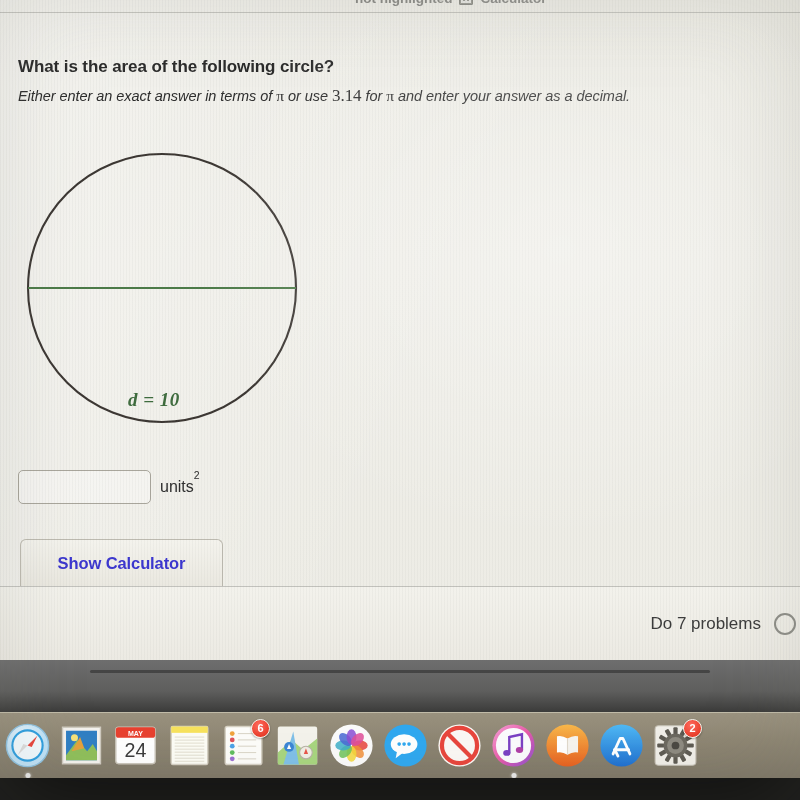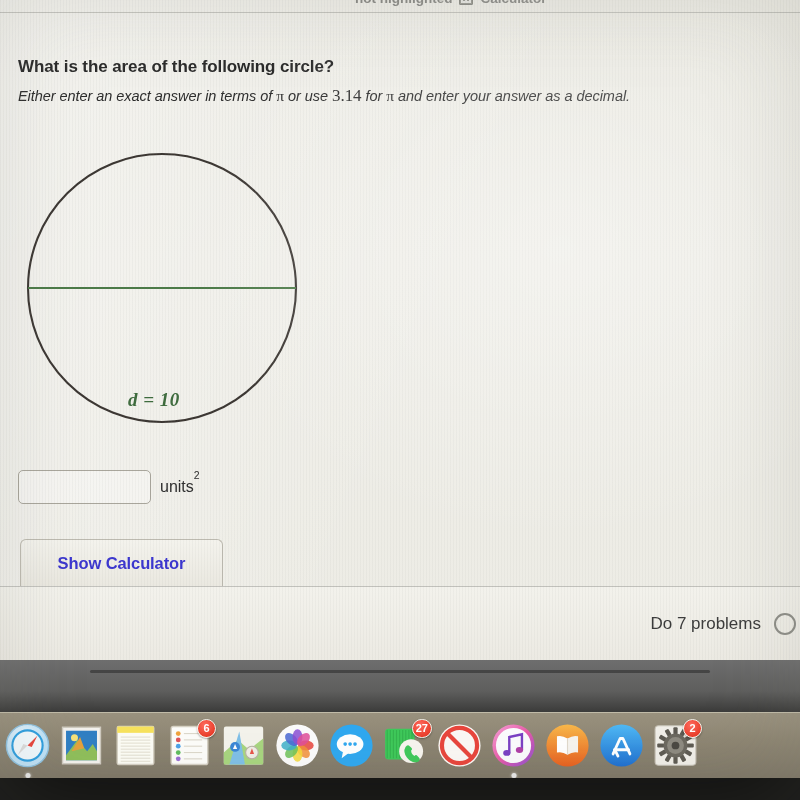--- a/index.html
+++ b/index.html
@@ -275,20 +275,28 @@
       </div>
       <div class="dock-item" title="Mail">
         <div class="ic"><svg viewBox="0 0 64 64" width="45" height="45">
         <rect x="5" y="6" width="54" height="52" fill="#f4f2ee" stroke="#cfcabf" stroke-width="2"></rect>
         <rect x="10" y="11" width="44" height="42" fill="#2f7fc4"></rect>
         <path d="M10 46 L26 24 L40 40 L48 30 L54 40 L54 53 L10 53 Z" fill="#8fbf5a"></path>
         <circle cx="22" cy="21" r="5" fill="#f7e37a"></circle>
         <path d="M18 40 L30 20 L36 36 Z" fill="#e6a23c"></path>
           </svg></div>
       </div>
+      <div class="dock-item" title="Calendar">
+        <div class="ic"><svg viewBox="0 0 64 64" width="45" height="45">
+        <rect x="4" y="6" width="56" height="52" rx="4" fill="#ffffff" stroke="#cbc6bb" stroke-width="2"></rect>
+        <rect x="4" y="6" width="56" height="15" rx="4" fill="#e8402f"></rect>
+        <text x="32" y="18" font-family="Liberation Sans" font-size="10" font-weight="700" fill="#ffffff" text-anchor="middle">MAY</text>
+        <text x="32" y="49" font-family="Liberation Sans" font-size="28" fill="#3a3a3a" text-anchor="middle">24</text>
+          </svg></div>
+      </div>
       <div class="dock-item" title="Notes">
         <div class="ic"><svg viewBox="0 0 64 64" width="45" height="45">
         <rect x="6" y="5" width="52" height="54" rx="2" fill="#fdfdf6" stroke="#d6d1c4" stroke-width="2"></rect>
         <rect x="6" y="5" width="52" height="9" fill="#f7e25c"></rect>
         <line x1="11" y1="20" x2="53" y2="20" stroke="#e2ded0" stroke-width="1.4"></line>
             <line x1="11" y1="24.3" x2="53" y2="24.3" stroke="#e2ded0" stroke-width="1.4"></line>
             <line x1="11" y1="28.6" x2="53" y2="28.6" stroke="#e2ded0" stroke-width="1.4"></line>
             <line x1="11" y1="32.9" x2="53" y2="32.9" stroke="#e2ded0" stroke-width="1.4"></line>
             <line x1="11" y1="37.2" x2="53" y2="37.2" stroke="#e2ded0" stroke-width="1.4"></line>
             <line x1="11" y1="41.5" x2="53" y2="41.5" stroke="#e2ded0" stroke-width="1.4"></line>
@@ -339,37 +347,20 @@
       </div>
       <div class="dock-item" title="Messages">
         <div class="ic"><svg viewBox="0 0 64 64" width="45" height="45">
         <circle cx="32" cy="32" r="30" fill="#2fa8f0"></circle>
         <ellipse cx="30" cy="30" rx="19" ry="14" fill="#fff"></ellipse>
         <polygon points="20,40 18,50 29,42" fill="#fff"></polygon>
         <circle cx="23" cy="30" r="2.6" fill="#2fa8f0"></circle>
             <circle cx="30" cy="30" r="2.6" fill="#2fa8f0"></circle>
             <circle cx="37" cy="30" r="2.6" fill="#2fa8f0"></circle>
           </svg></div>
-      </div>
-      <div class="dock-item" title="FaceTime">
-        <div class="ic"><svg viewBox="0 0 64 64" width="45" height="45">
-        <rect x="3" y="8" width="42" height="44" rx="5" fill="#3ec95a"></rect>
-        <line x1="6" y1="10" x2="6" y2="50" stroke="#34b44e" stroke-width="1.6"></line>
-            <line x1="10.4" y1="10" x2="10.4" y2="50" stroke="#34b44e" stroke-width="1.6"></line>
-            <line x1="14.8" y1="10" x2="14.8" y2="50" stroke="#34b44e" stroke-width="1.6"></line>
-            <line x1="19.200000000000003" y1="10" x2="19.200000000000003" y2="50" stroke="#34b44e" stroke-width="1.6"></line>
-            <line x1="23.6" y1="10" x2="23.6" y2="50" stroke="#34b44e" stroke-width="1.6"></line>
-            <line x1="28" y1="10" x2="28" y2="50" stroke="#34b44e" stroke-width="1.6"></line>
-            <line x1="32.400000000000006" y1="10" x2="32.400000000000006" y2="50" stroke="#34b44e" stroke-width="1.6"></line>
-            <line x1="36.800000000000004" y1="10" x2="36.800000000000004" y2="50" stroke="#34b44e" stroke-width="1.6"></line>
-            <line x1="41.2" y1="10" x2="41.2" y2="50" stroke="#34b44e" stroke-width="1.6"></line>
-        <circle cx="40" cy="40" r="17" fill="#f7f5ef"></circle>
-        <path d="M32 34 q3 -4 6 -1 l3 3 q1 2 -1 3 q0 5 5 8 q1 -2 3 -1 l3 3 q3 3 -1 6 q-9 3 -16 -6 q-6 -8 -2 -15 Z" fill="#3ec95a"></path>
-          </svg></div>
-        <div class="badge">27</div>
       </div>
       <div class="dock-item" title="Do Not Disturb">
         <div class="ic"><svg viewBox="0 0 64 64" width="45" height="45">
         <circle cx="32" cy="32" r="30" fill="#fbf8f5"></circle>
         <circle cx="32" cy="32" r="25" fill="none" stroke="#e8453c" stroke-width="6"></circle>
         <line x1="15" y1="15" x2="49" y2="49" stroke="#e8453c" stroke-width="6"></line>
           </svg></div>
       </div>
       <div class="dock-item" title="Music">
         <div class="ic"><svg viewBox="0 0 64 64" width="45" height="45">

